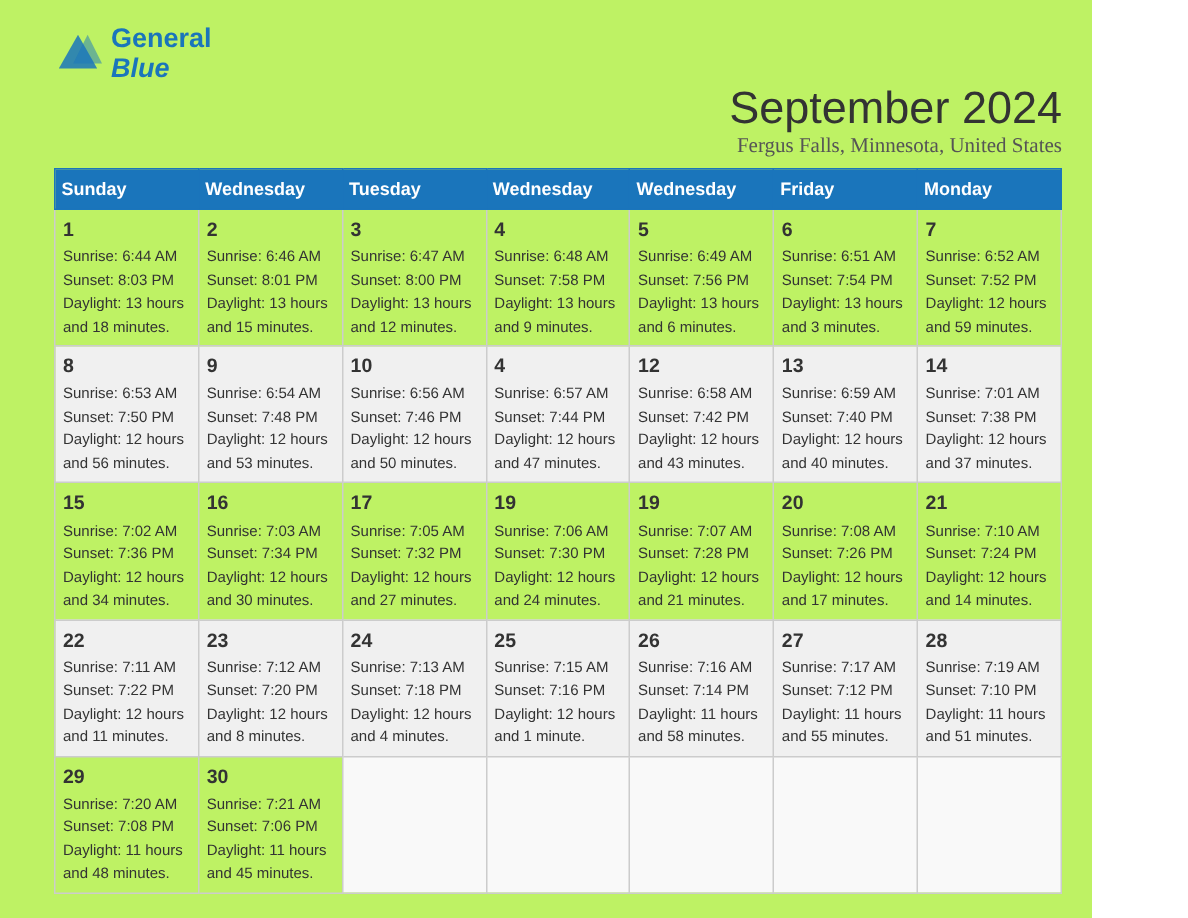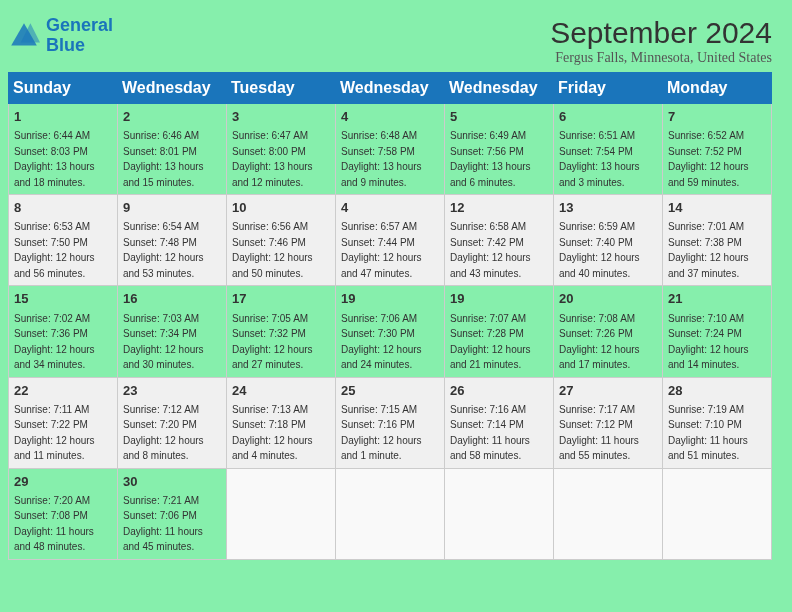--- a/index.html
+++ b/index.html
@@ -4,24 +4,24 @@
   <style>
     * { margin: 0; padding: 0; box-sizing: border-box; }
     body {
       font-family: Arial, sans-serif;
       background: #fff;
       width: 792px;
       height: 612px;
       overflow: hidden;
     }
     .page {
-      width: 792px;
+      width: 728px;
       min-height: 612px;
-      padding: 16px 20px 12px 8px;
-      background: #86efac;
+      padding: 16px 20px 12px 36px;
+      background: #bef264;
     }
     .header-row {
       display: flex;
       justify-content: space-between;
       align-items: flex-start;
       margin-bottom: 4px;
     }
     .logo {
       display: flex;
       align-items: center;
@@ -40,38 +40,39 @@
       width: 32px;
       height: 32px;
     }
     .title-block {
       text-align: right;
     }
     .main-title {
       font-size: 30px;
       font-weight: normal;
       color: #333;
+      margin-top: 40px;
     }
     .subtitle {
       font-size: 14px;
       color: #555;
       font-family: Liberation Serif, serif;
     }
     .calendar {
       width: 100%;
       border-collapse: collapse;
       margin-top: 6px;
       font-size: 11px;
     }
     .calendar th {
       background: #1a75bb;
       color: #fff;
       padding: 6px 4px;
       text-align: left;
-      font-size: 16px;
+      font-size: 12px;
       font-weight: bold;
       border: 1px solid #1a75bb;
     }
     .calendar td {
       border: 1px solid #ccc;
       vertical-align: top;
       padding: 4px 5px;
       width: calc(100% / 7);
       min-height: 80px;
       color: #333;
@@ -100,21 +101,21 @@
 
 <div class="page">
   <div class="header-row">
     <div class="logo">
       <svg class="logo-icon" viewBox="0 0 40 40">
         <polygon points="20,4 36,32 4,32" fill="#1a75bb" opacity="0.85"></polygon>
         <polygon points="28,4 40,28 16,28" fill="#1a75bb" opacity="0.5"></polygon>
       </svg>
       <div class="logo-text">
         <span>General</span><br>
-        <span style="color:#1a75bb;">Blue</span>
+        <span style="color:#1a75bb;font-style:italic;">Blue</span>
       </div>
     </div>
     <div class="title-block">
       <div class="main-title">September 2024</div>
       <div class="subtitle">Fergus Falls, Minnesota, United States</div>
     </div>
   </div>
 
   <table class="calendar">
     <thead>

